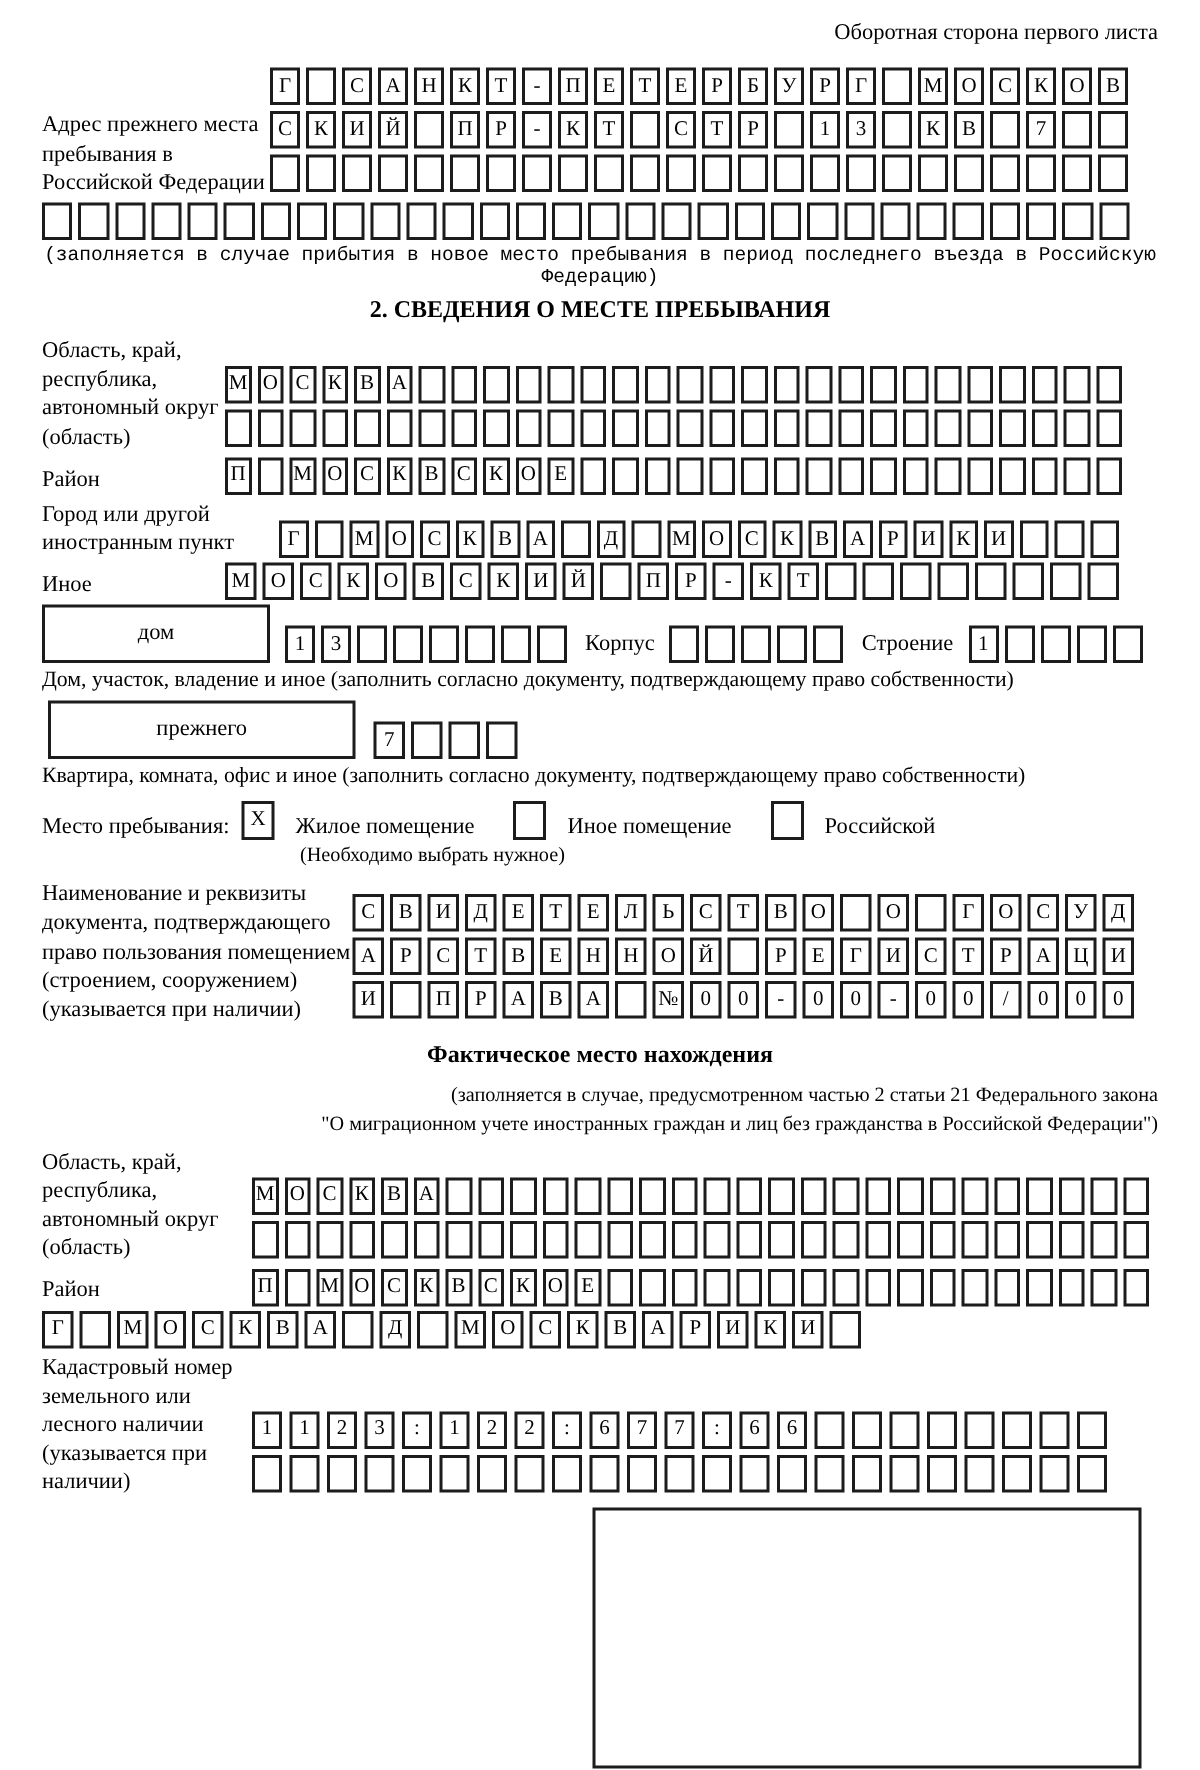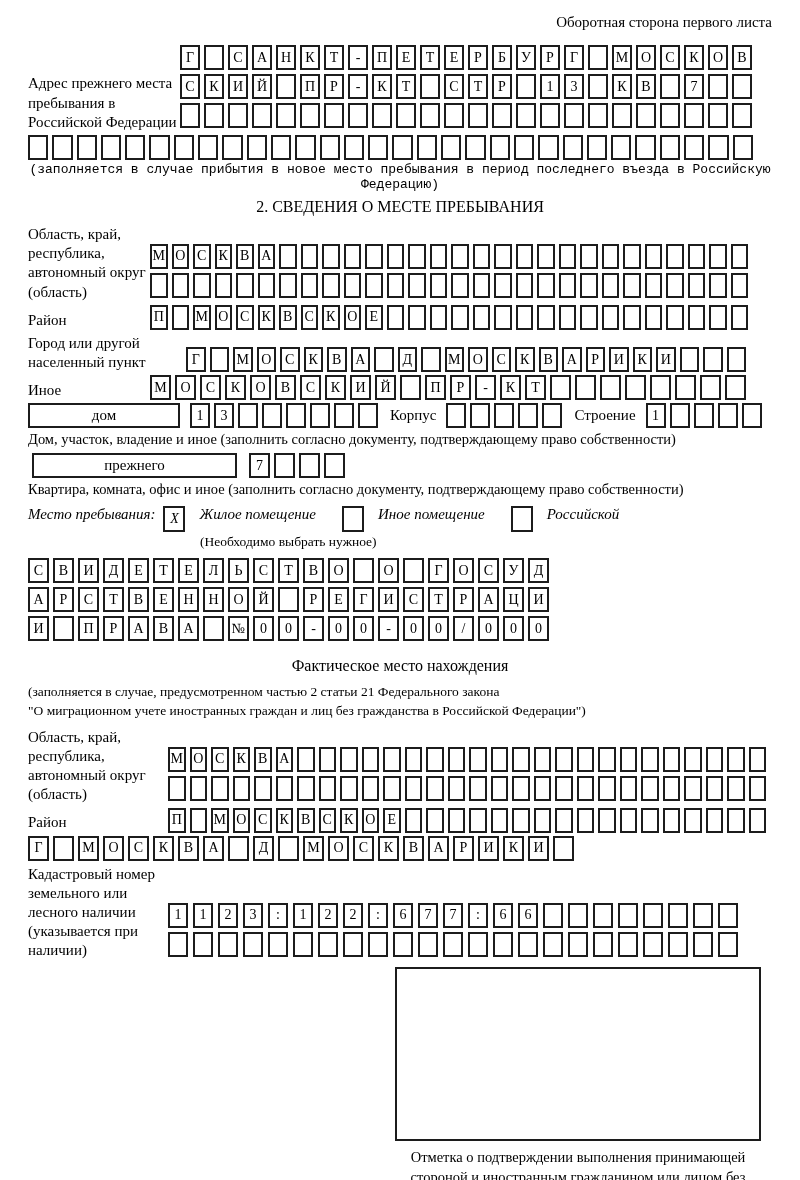--- a/index.html
+++ b/index.html
@@ -34,37 +34,37 @@
   .g30 .cell { width:20.3px; }
   .g24g .cell { width:19.5px; }
   .g24u .cell { width:21px; }
   .g21 .cell { width:21px; }
   .g22 .cell { width:21px; }
   .g23 .cell { width:20px; margin-right:5px; }
   .gk .cell  { width:22px; height:26px; }
 
   .note { font-size:13px; text-align:center; margin:1px 0 6px 0;font-family:Liberation Mono, monospace; }
   .note-left { font-size:14.5px; margin:1px 0 5px 0; }
-  .sec-title { text-align:center; font-weight:normal; font-size:16px; margin:6px 0 8px 0; }
+  .sec-title { text-align:center; font-weight:bold; font-size:16px; margin:6px 0 8px 0; }
 
   .boxlabel {
-    border:2px solid #1c1c1c; height:25px;
+    border:2px solid #1c1c1c; height:39px;
     display:flex; align-items:center; justify-content:center;
     font-size:15px; flex-shrink:0;
   }
   .bl-dom { width:152px; margin-right:10px; }
   .bl-kv { width:205px; margin-left:4px; margin-right:12px; }
   .inline-lbl { font-size:15px; line-height:25px; margin:0 10px 0 8px; white-space:nowrap; }
 
-  .mesto-row { display:flex; align-items:flex-start; margin:8px 0 2px 0;font-style:italic; }
+  .mesto-row { display:flex; align-items:flex-end; margin:8px 0 2px 0; }
   .mesto-lbl { font-size:15px; margin-right:8px; }
   .opt-lbl { font-size:15px; margin:0 26px 0 10px; }
   .choose-note { font-size:13.5px; margin:0 0 8px 172px; }
 
-  .fact-note { font-size:13.5px; text-align:left; line-height:1.4; margin-bottom:6px; }
+  .fact-note { font-size:13.5px; text-align:right; line-height:1.4; margin-bottom:6px; }
 
   .stamp-wrap { margin-left:367px; margin-top:6px; }
   .stamp-box { width:366px; height:174px; border:2px solid #1c1c1c; }
   .stamp-caption {
     width:390px; margin-left:-12px; margin-top:6px;
     font-size:14.5px; text-align:center; line-height:1.38;
   }
 </style>
 </head>
 <body>
@@ -284,21 +284,21 @@
       <span class="cell"></span>
       <span class="cell"></span>
       <span class="cell"></span>
       <span class="cell"></span>
       <span class="cell"></span>
       <span class="cell"></span>
     </div>
 </div>
 
 <div class="row">
-  <div class="lbl w158">Город или другой населенный пункт</div>
+  <div class="lbl w158">Город или другой иностранным пункт</div>
   <div class="cells g24g">
       <span class="cell">Г</span>
       <span class="cell"></span>
       <span class="cell">М</span>
       <span class="cell">О</span>
       <span class="cell">С</span>
       <span class="cell">К</span>
       <span class="cell">В</span>
       <span class="cell">А</span>
       <span class="cell"></span>
@@ -403,20 +403,21 @@
     </div>
   <span class="opt-lbl">Иное помещение</span>
   <div class="cells gk">
       <span class="cell"></span>
     </div>
   <span class="opt-lbl">Российской</span>
 </div>
 <div class="choose-note">(Необходимо выбрать нужное)</div>
 
 <div class="row">
+  <div class="lbl w205">Наименование и реквизиты документа, подтверждающего право пользования помещением (строением, сооружением) (указывается при наличии)</div>
   <div class="gridcol">
     <div class="cells g21">
         <span class="cell">С</span>
         <span class="cell">В</span>
         <span class="cell">И</span>
         <span class="cell">Д</span>
         <span class="cell">Е</span>
         <span class="cell">Т</span>
         <span class="cell">Е</span>
         <span class="cell">Л</span>

